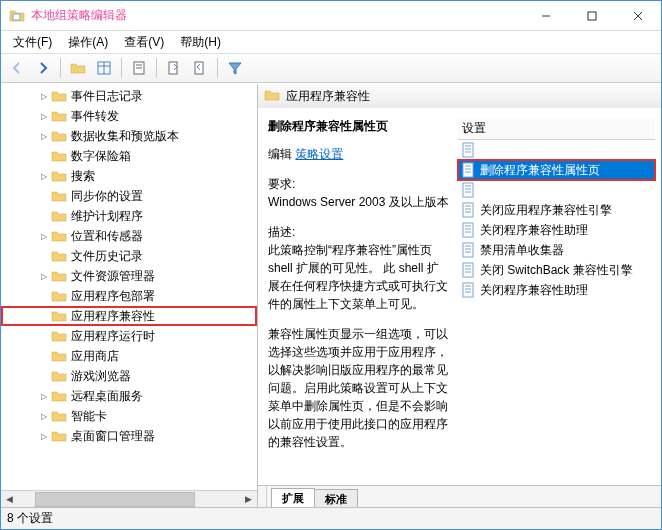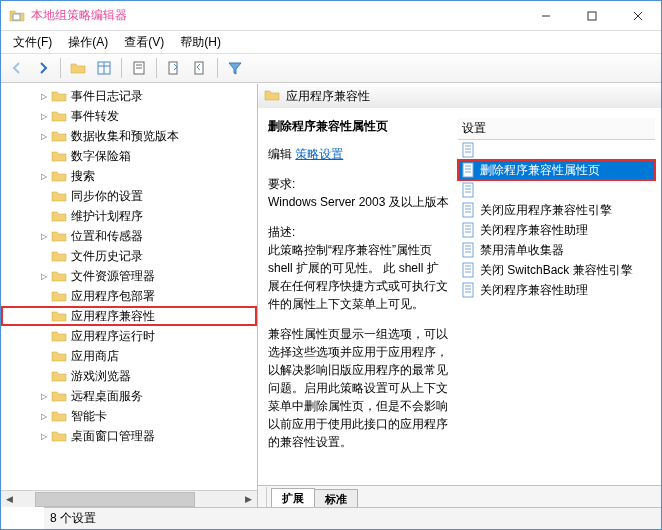--- a/index.html
+++ b/index.html
@@ -49,21 +49,21 @@
   .list-item { display: flex; align-items: center; height: 20px; padding: 0 2px; gap: 4px; cursor: default; }
   .list-item .icon { width: 16px; height: 16px; display: inline-flex; }
   .list-item.selected { background: #0078d7; color: #fff; }
   .list-item.selected.highlighted { outline: 2px solid #e03030; outline-offset: -1px; }
 
   .tabs-row { height: 22px; border-top: 1px solid #c0c0c0; display: flex; align-items: flex-end; padding-left: 4px; background: #f5f5f5; }
   .tab-btn { border: 1px solid #b0b0b0; border-bottom: none; padding: 2px 10px; background: #fff; margin-right: -1px; font-size: 11px; position: relative; top: 1px; font-weight: bold; }
   .tab-btn.inactive { background: #ececec; top: 2px; text-align: center; }
   .tab-sep { width: 1px; height: 20px; background: #ccc; margin: 0 4px; }
 
-  .statusbar { height: 22px; border-top: 1px solid #c0c0c0; padding: 2px 6px; display: flex; align-items: center; background: #f4f4f4; margin-left: 43px; }
+  .statusbar { height: 22px; border-top: 1px solid #c0c0c0; padding: 2px 6px; display: flex; align-items: center; background: #f4f4f4; }
 
   
   .folder-svg { fill: #f3cf76; stroke: #c9a43e; stroke-width: 0.5; }
   .sheet-svg rect { fill: #fff; stroke: #7aa6d6; }
 </style>
 </head>
 <body>
 
 <div class="titlebar">
   <span class="app-icon">

